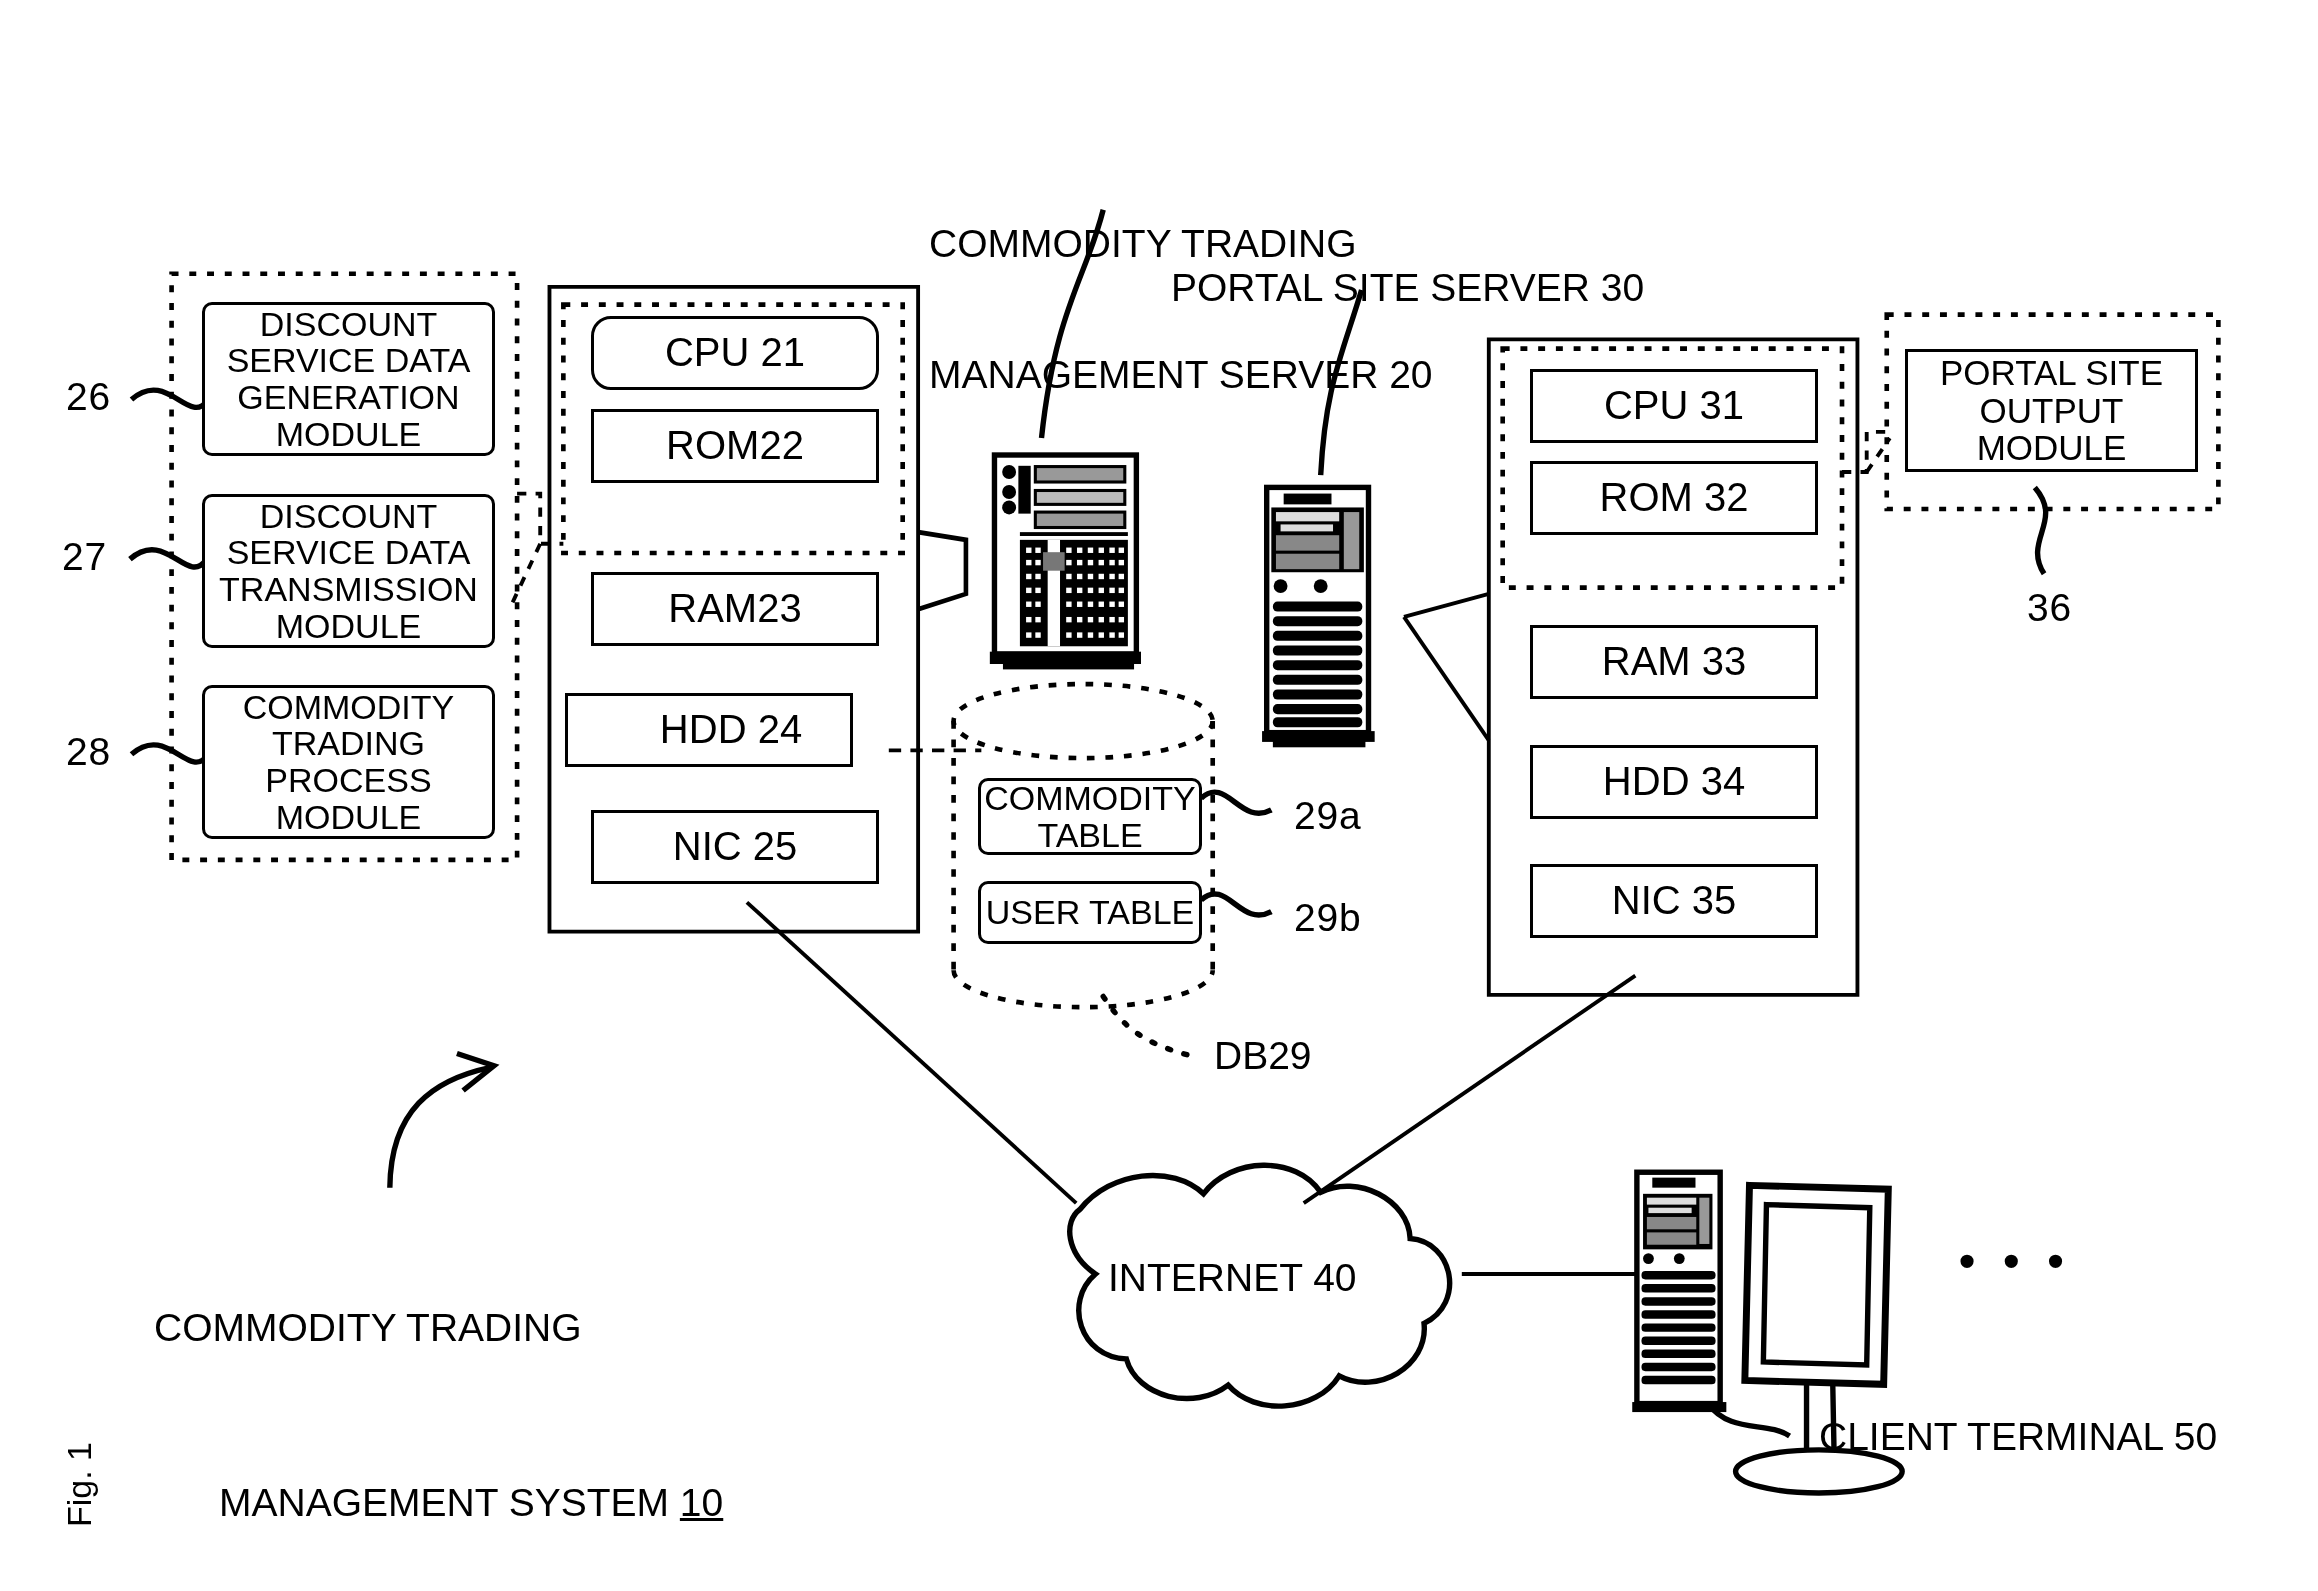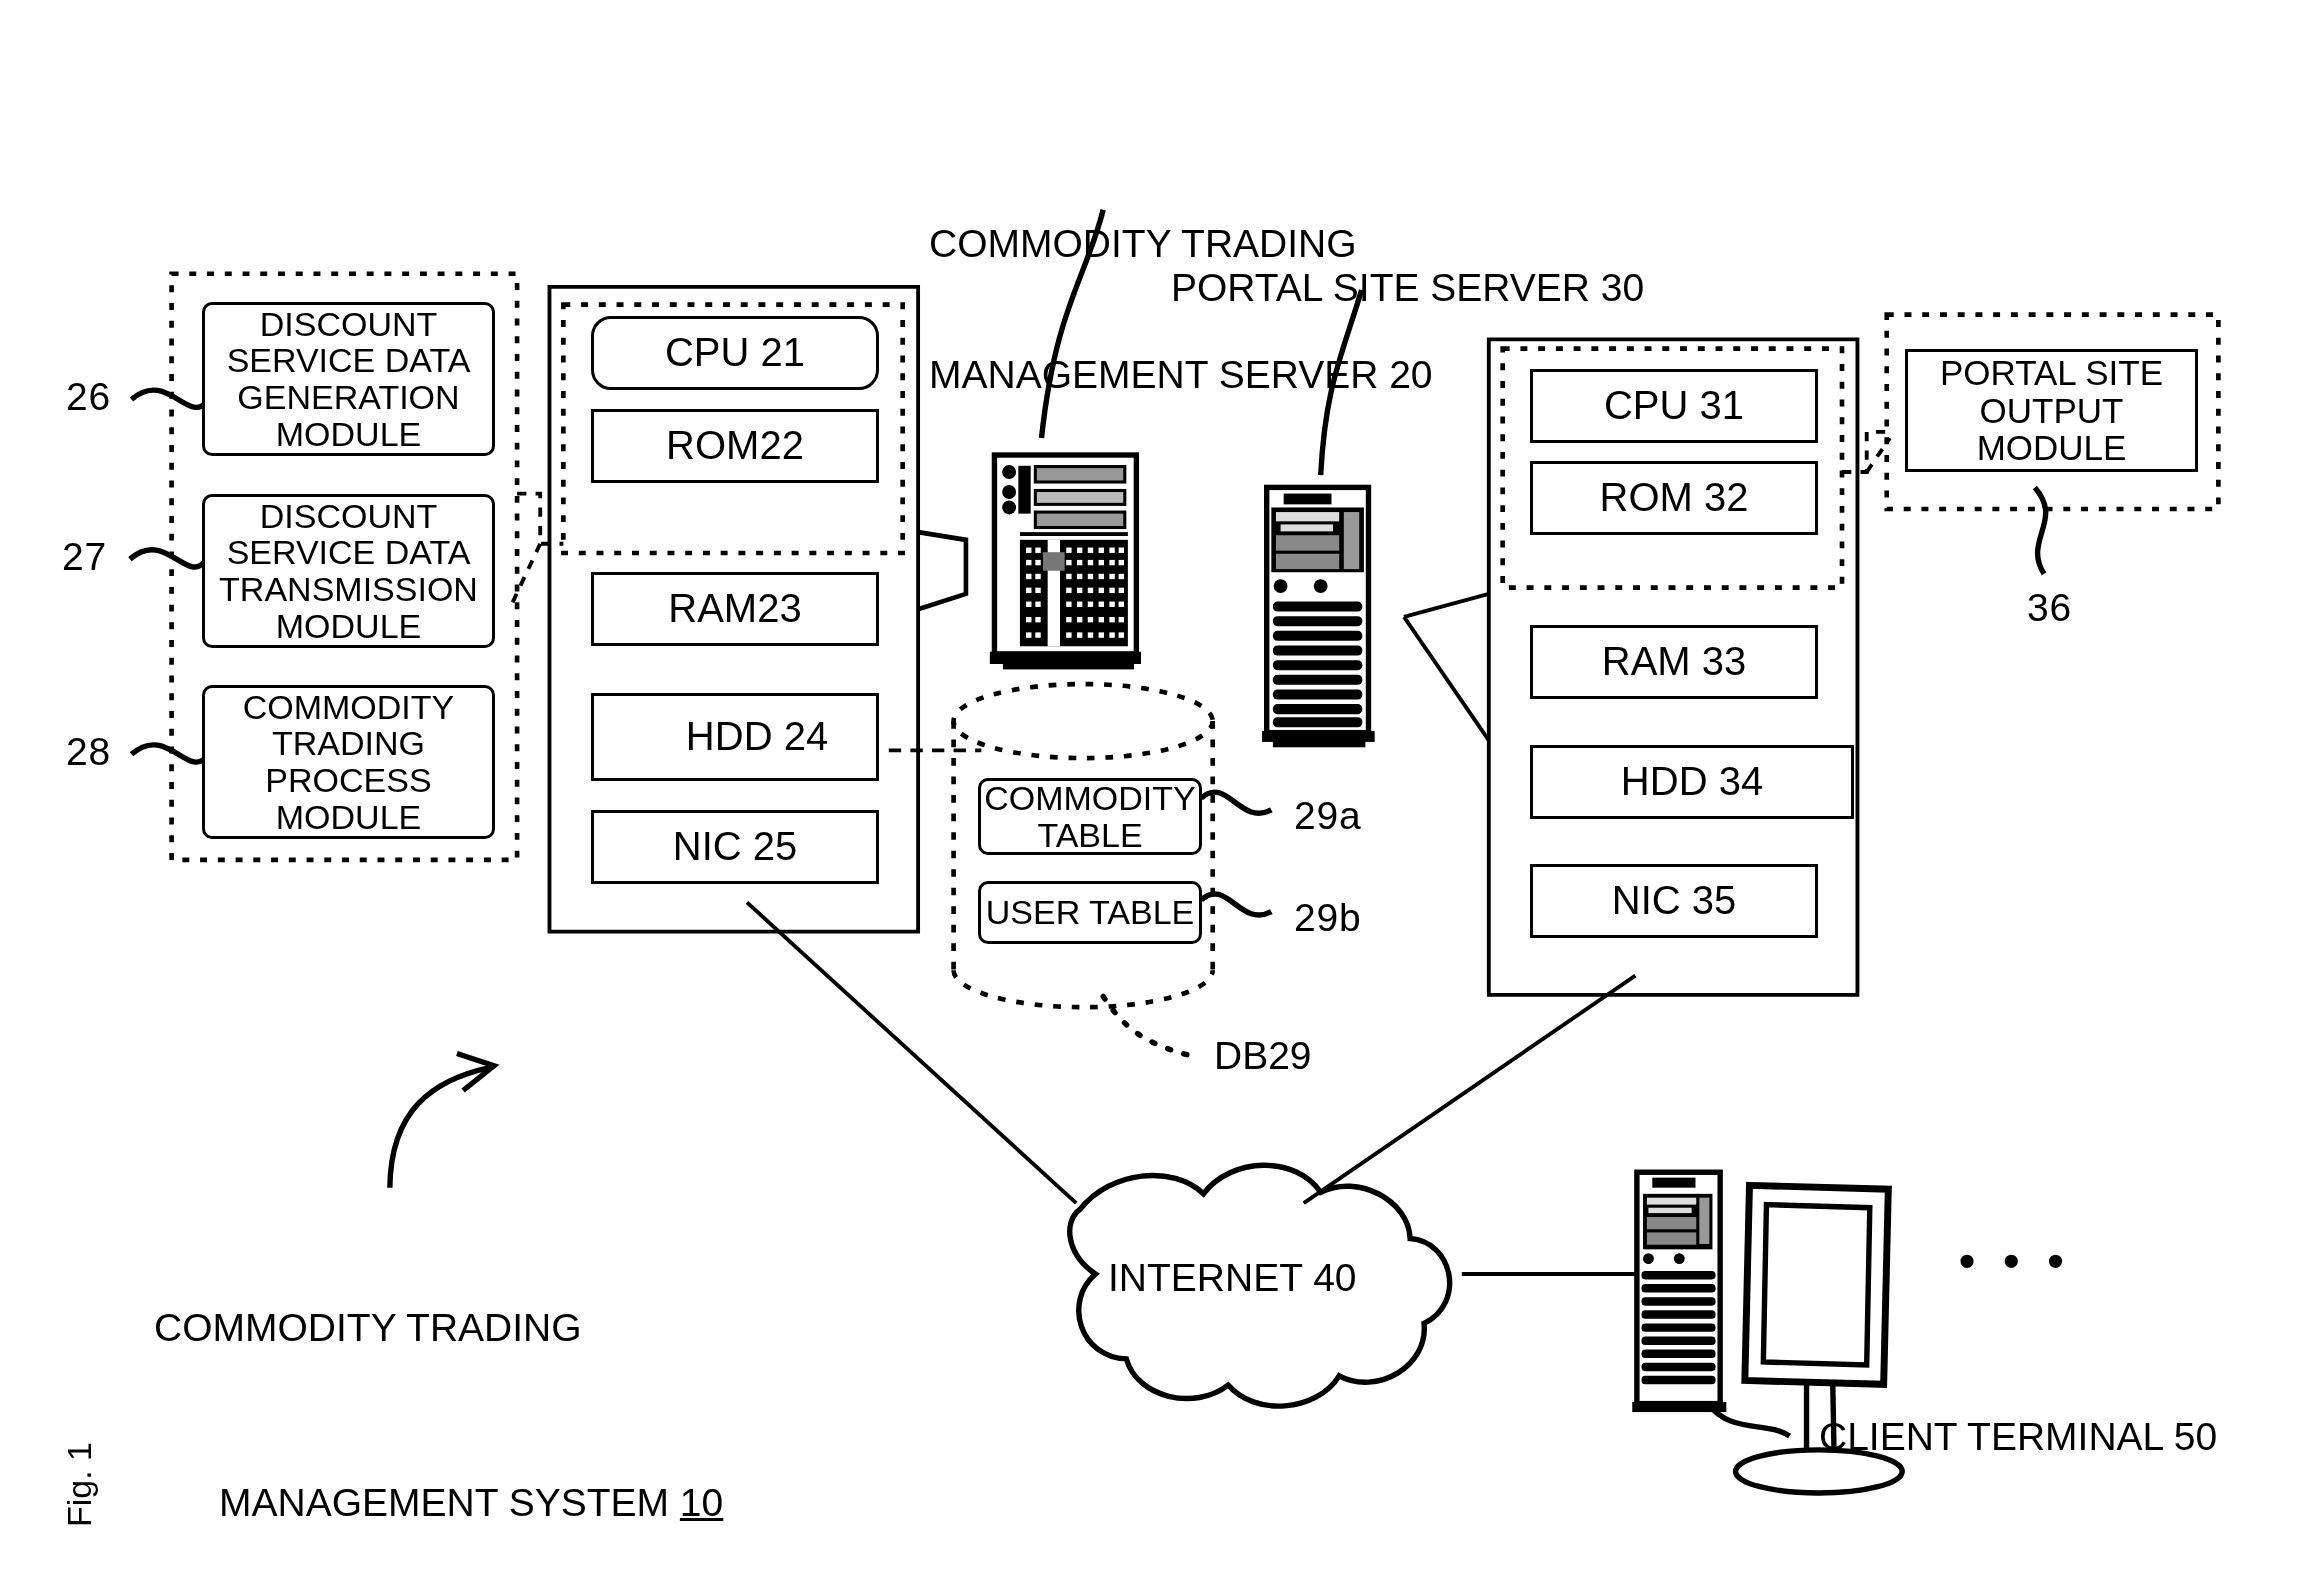--- a/index.html
+++ b/index.html
@@ -272,37 +272,37 @@
 
   <div class="node solidbox f52" style="left:591px;top:316px;width:288px;height:74px;border-radius:20px;">
     <span>CPU 21</span>
   </div>
   <div class="node solidbox f52" style="left:591px;top:409px;width:288px;height:74px;">
     <span>ROM22</span>
   </div>
   <div class="node solidbox f52" style="left:591px;top:572px;width:288px;height:74px;">
     <span>RAM23</span>
   </div>
-  <div class="node solidbox f52" style="left:591px;top:693px;width:288px;height:88px;padding-left:44px;">
+  <div class="node solidbox f52" style="left:565px;top:693px;width:288px;height:74px;padding-left:44px;">
     <span>HDD 24</span>
   </div>
   <div class="node solidbox f52" style="left:591px;top:810px;width:288px;height:74px;">
     <span>NIC 25</span>
   </div>
 
   <div class="node solidbox f52" style="left:1530px;top:369px;width:288px;height:74px;">
     <span>CPU 31</span>
   </div>
   <div class="node solidbox f52" style="left:1530px;top:461px;width:288px;height:74px;">
     <span>ROM 32</span>
   </div>
   <div class="node solidbox f52" style="left:1530px;top:625px;width:288px;height:74px;">
     <span>RAM 33</span>
   </div>
-  <div class="node solidbox f52" style="left:1530px;top:745px;width:324px;height:74px;">
+  <div class="node solidbox f52" style="left:1530px;top:745px;width:288px;height:74px;">
     <span>HDD 34</span>
   </div>
   <div class="node solidbox f52" style="left:1530px;top:864px;width:288px;height:74px;">
     <span>NIC 35</span>
   </div>
 
   <div class="node solidbox f46" style="left:1905px;top:349px;width:293px;height:123px;">
     <div>
       <div>PORTAL SITE</div>
       <div>OUTPUT MODULE</div>

